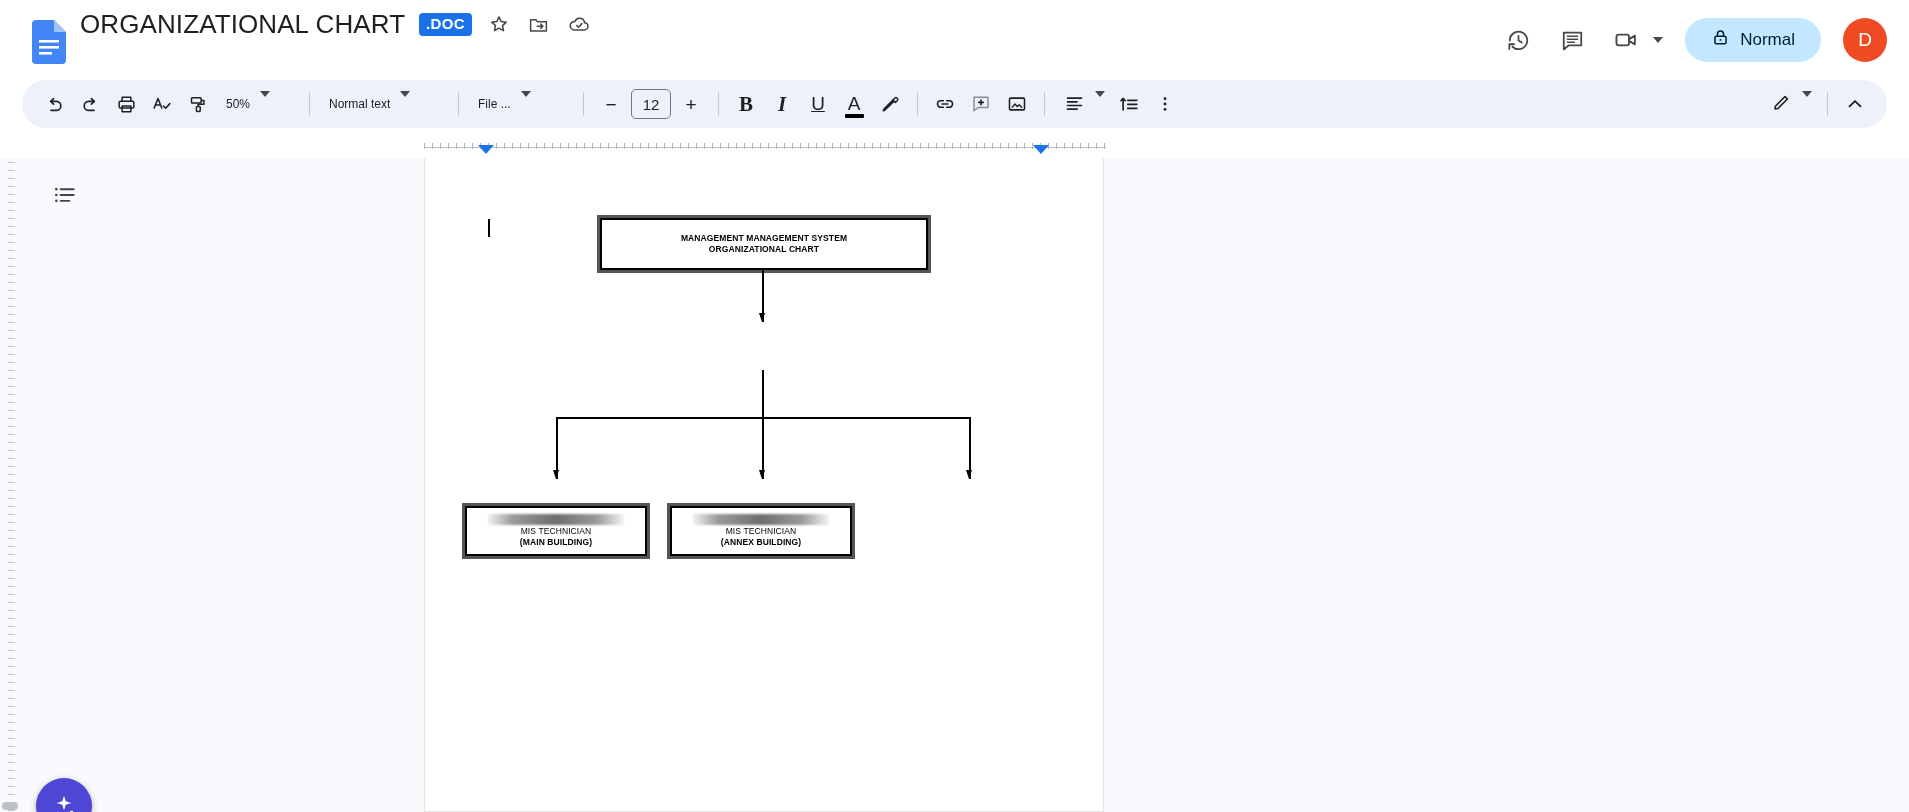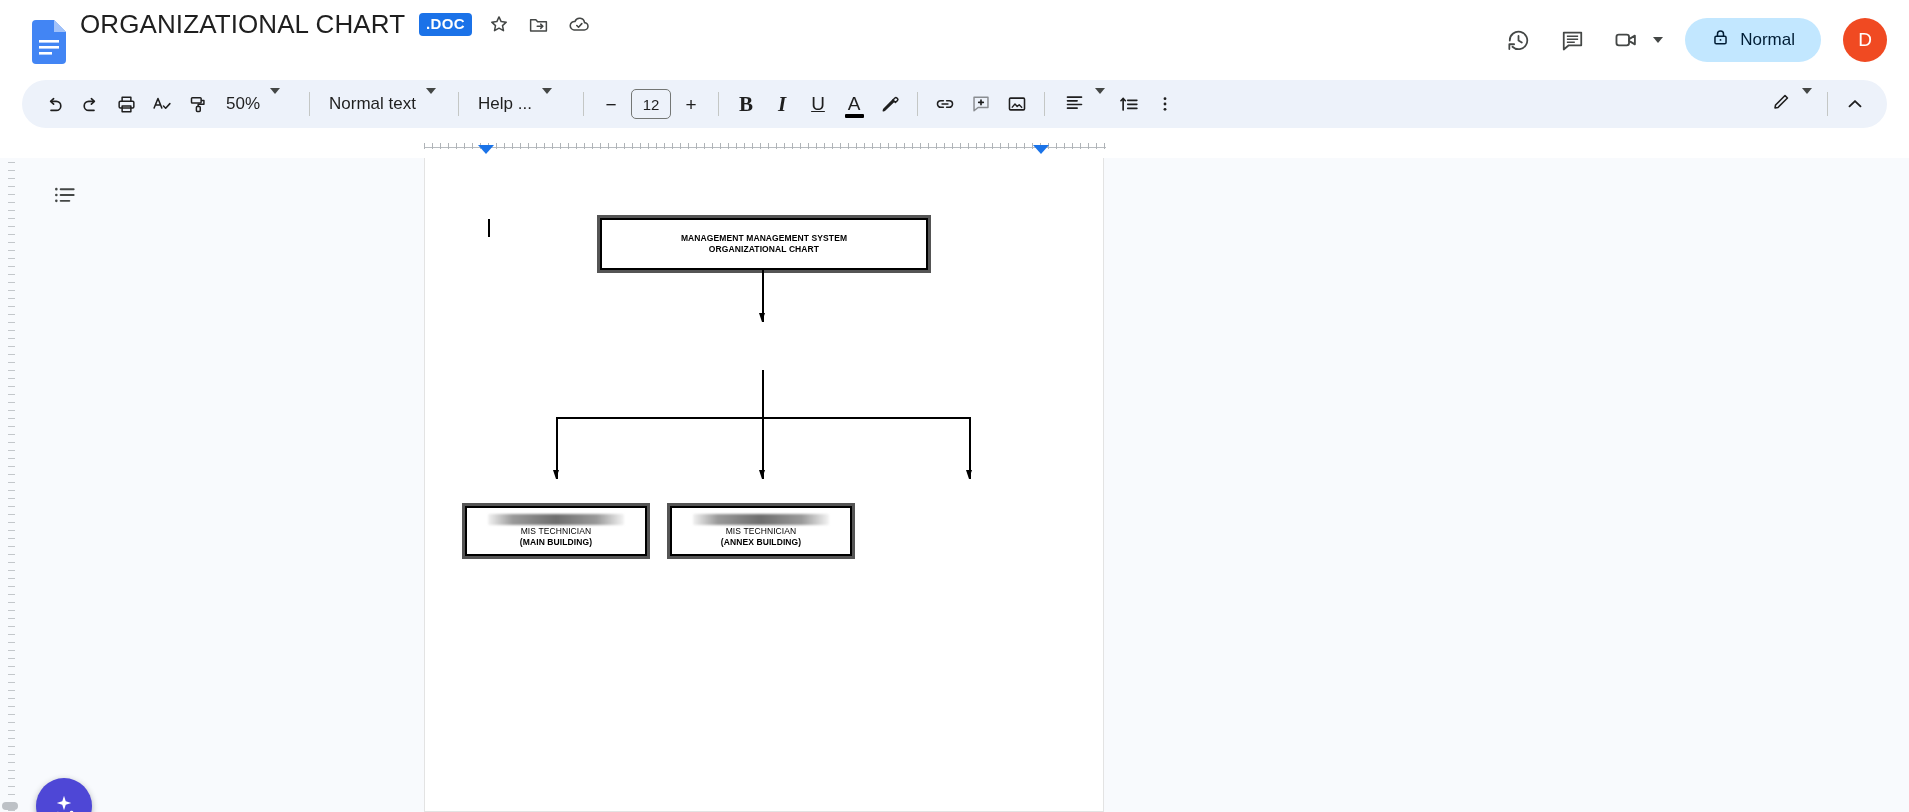--- a/index.html
+++ b/index.html
@@ -64,21 +64,21 @@
     display:flex; align-items:center; padding:0 14px; gap:0px;
   }
   .tb-btn {
     height:36px; min-width:36px; border-radius:6px;
     display:flex; align-items:center; justify-content:center;
     color:#1f1f1f; padding:0 5px; cursor:default; flex:0 0 auto;
   }
   .tb-sep { width:1px; height:24px; background:#c4c7c5; margin:0 9px; flex:0 0 auto; }
   .tb-select {
     height:36px; border-radius:6px; display:flex; align-items:center;
-    padding:0 6px 0 10px; gap:10px; font-size:17px; color:#1f1f1f; cursor:default; flex:0 0 auto;
+    padding:0 6px 0 10px; gap:10px; font-size:12px; color:#1f1f1f; cursor:default; flex:0 0 auto;
   }
   .tb-select .lbl { white-space:nowrap; }
   .zoom-sel { min-width:84px; }
   .style-sel { min-width:130px; }
   .font-sel  { min-width:106px; }
   .fontsize-box {
     width:40px; height:30px; border:1px solid #747775; border-radius:5px;
     display:flex; align-items:center; justify-content:center; font-size:15px;
     background:#edf2fa; margin:0 2px; flex:0 0 auto;
   }
@@ -298,21 +298,21 @@
     <div class="tb-sep"></div>
 
     <div class="tb-select style-sel">
       <span class="lbl">Normal text</span>
       <span><span class="caret"></span></span>
     </div>
 
     <div class="tb-sep"></div>
 
     <div class="tb-select font-sel">
-      <span class="lbl">Help ...</span>
+      <span class="lbl">File ...</span>
       <span><span class="caret"></span></span>
     </div>
 
     <div class="tb-sep"></div>
 
     <div class="tb-btn tb-text">−</div>
     <div class="fontsize-box">12</div>
     <div class="tb-btn tb-text">+</div>
 
     <div class="tb-sep"></div>

